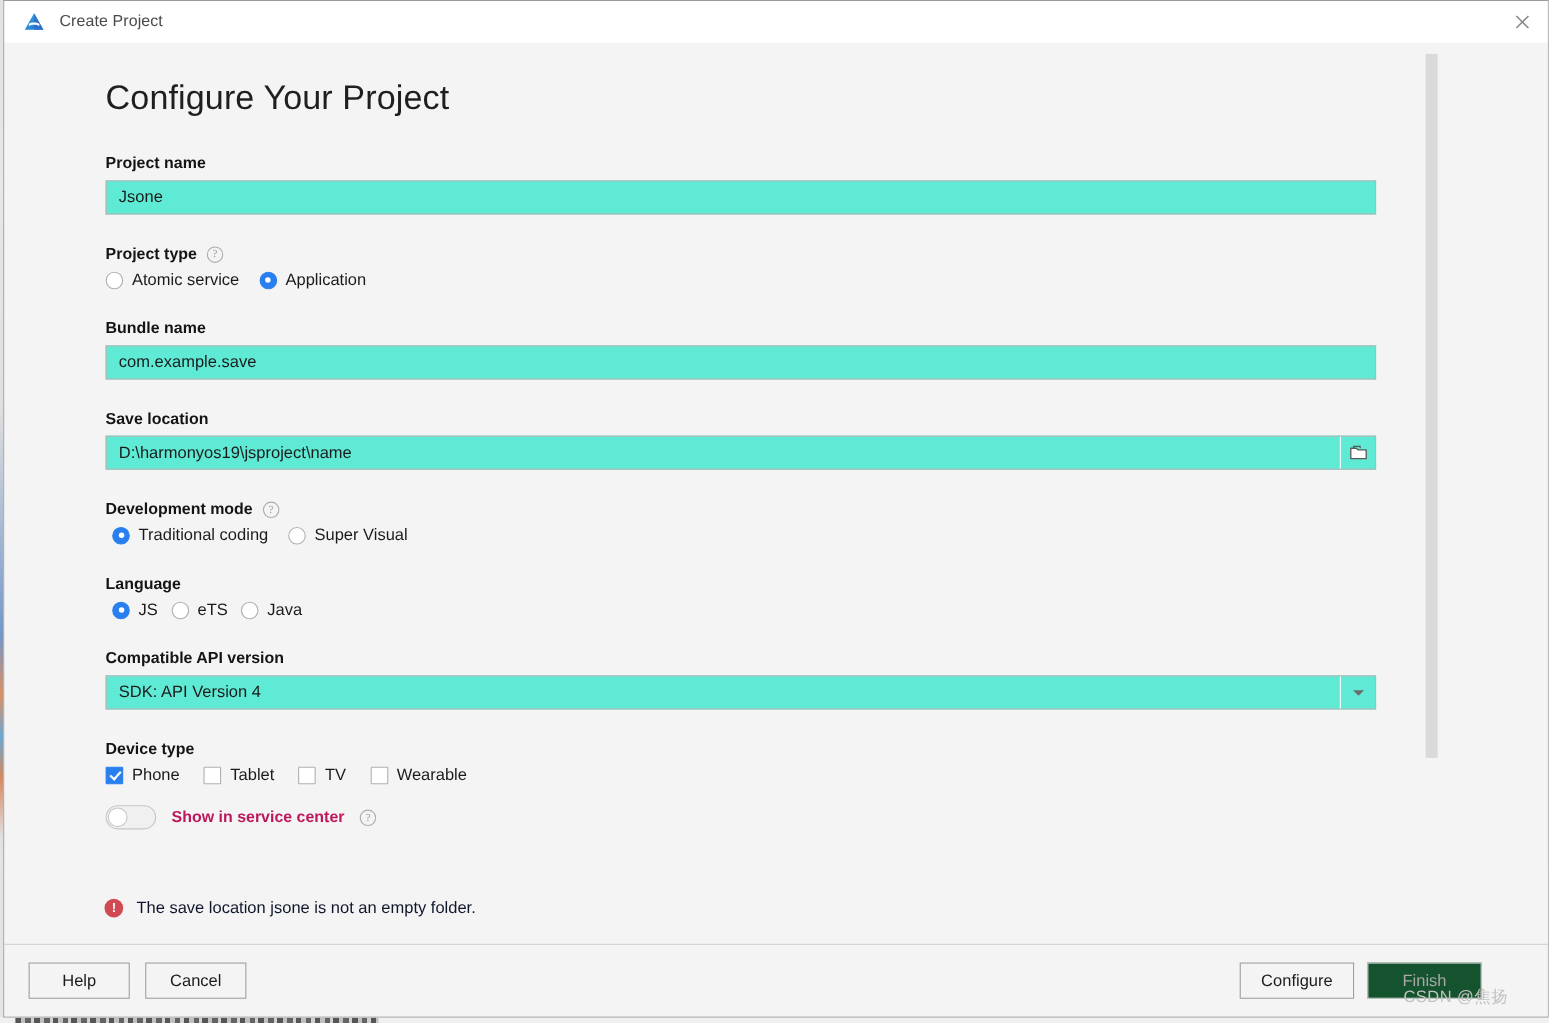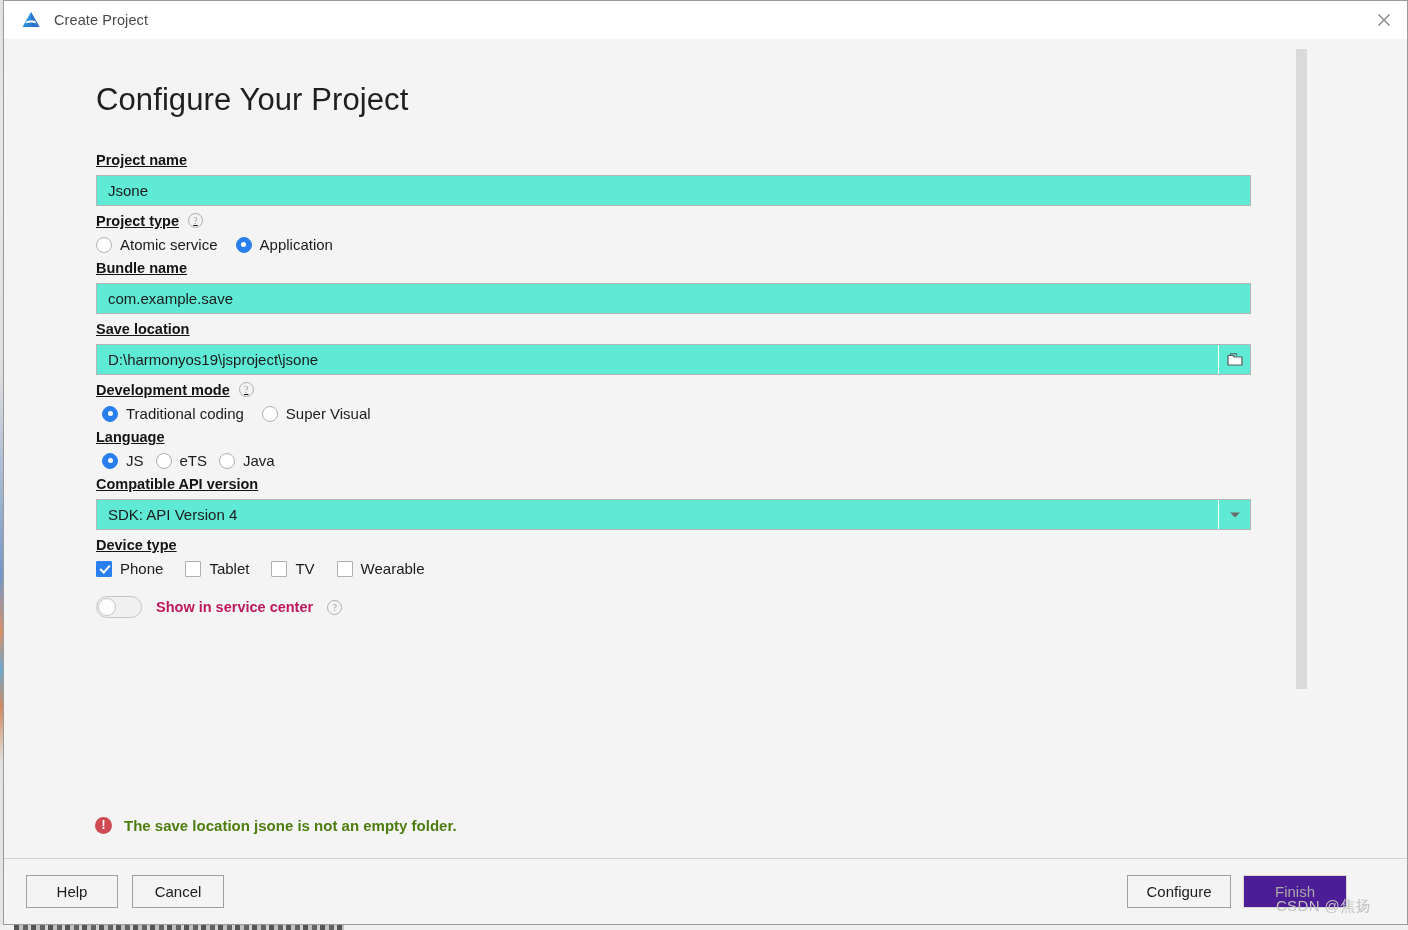--- a/index.html
+++ b/index.html
@@ -93,21 +93,21 @@
 
   
   .dialog-body {
     flex: 1 1 auto;
     position: relative;
     background: #f4f4f4;
     overflow: hidden;
   }
   .scroll-area {
     position: absolute;
-    left: 0; top: 15px;
+    left: 0; top: 4px;
     width: 1403px;
     height: 754px;
     overflow: hidden;
   }
   .content {
     padding: 28px 0 0 92px;
     box-sizing: border-box;
   }
   .page-title {
     font-size: 31px;
@@ -116,25 +116,24 @@
     margin: 0 0 34px 0;
     letter-spacing: .1px;
   }
 
   .field-label {
     font-size: 14.5px;
     font-weight: bold;
     color: #141414;
     margin-bottom: 7px;
     display: flex;
-    align-items: flex-start;
+    align-items: flex-end;
     gap: 9px;
-    text-decoration: underline;
-  }
-  .section-gap { margin-top: 7px; }
+  }
+  .section-gap { margin-top: 28px; }
 
   .text-input {
     width: 1155px;
     height: 31px;
     background: #5eead4;
     border: 1px solid #b5b5b5;
     box-sizing: border-box;
     display: flex;
     align-items: center;
     padding: 0 0 0 11px;
@@ -314,22 +313,21 @@
     background: #d04a53;
     color: #ffffff;
     font-size: 12px;
     font-weight: bold;
     line-height: 17px;
     text-align: center;
     flex: 0 0 auto;
   }
   .error-text {
     font-size: 15px;
-    color: #4d7c0f;
-    font-weight: bold;
+    color: #0f172a;
   }
 
   
   .footer {
     height: 66px;
     min-height: 66px;
     border-top: 1px solid #d2d2d2;
     background: #f4f4f4;
     display: flex;
     align-items: center;
@@ -353,21 +351,21 @@
     display: flex;
     align-items: center;
     justify-content: center;
     box-sizing: border-box;
     cursor: pointer;
     padding: 0 14px;
   }
   .btn.disabled {
     color: #a8a8a8;
     border-color: #d8d8d8;
-    background: #4c1d95;
+    background: #14532d;
     cursor: default;
   }
   .btn.wide { min-width: 104px; }
 
   
   .watermark {
     position: absolute;
     right: 36px;
     bottom: 8px;
     font-size: 15px;
@@ -443,21 +441,21 @@
           <span>Bundle name</span>
         </div>
         <div class="text-input">
           <span class="val">com.example.save</span>
         </div>
 
         <div class="field-label section-gap">
           <span>Save location</span>
         </div>
         <div class="text-input">
-          <span class="val">D:\harmonyos19\jsproject\jsone</span>
+          <span class="val">D:\harmonyos19\jsproject\name</span>
           <span class="input-btn">
             <svg width="18" height="15" viewBox="0 0 18 15">
               <path d="M2 3.5 L2 13 L16 13 L16 5 L8.5 5 L7 3.5 Z" fill="#ffffff" stroke="#5a5a5a" stroke-width="1.2" stroke-linejoin="round"></path>
               <path d="M4.5 3.5 L4.5 1.8 L10.5 1.8 L10.5 3.4" fill="none" stroke="#5a5a5a" stroke-width="1.1"></path>
             </svg>
           </span>
         </div>
 
         <div class="field-label section-gap">
           <span>Development mode</span>

